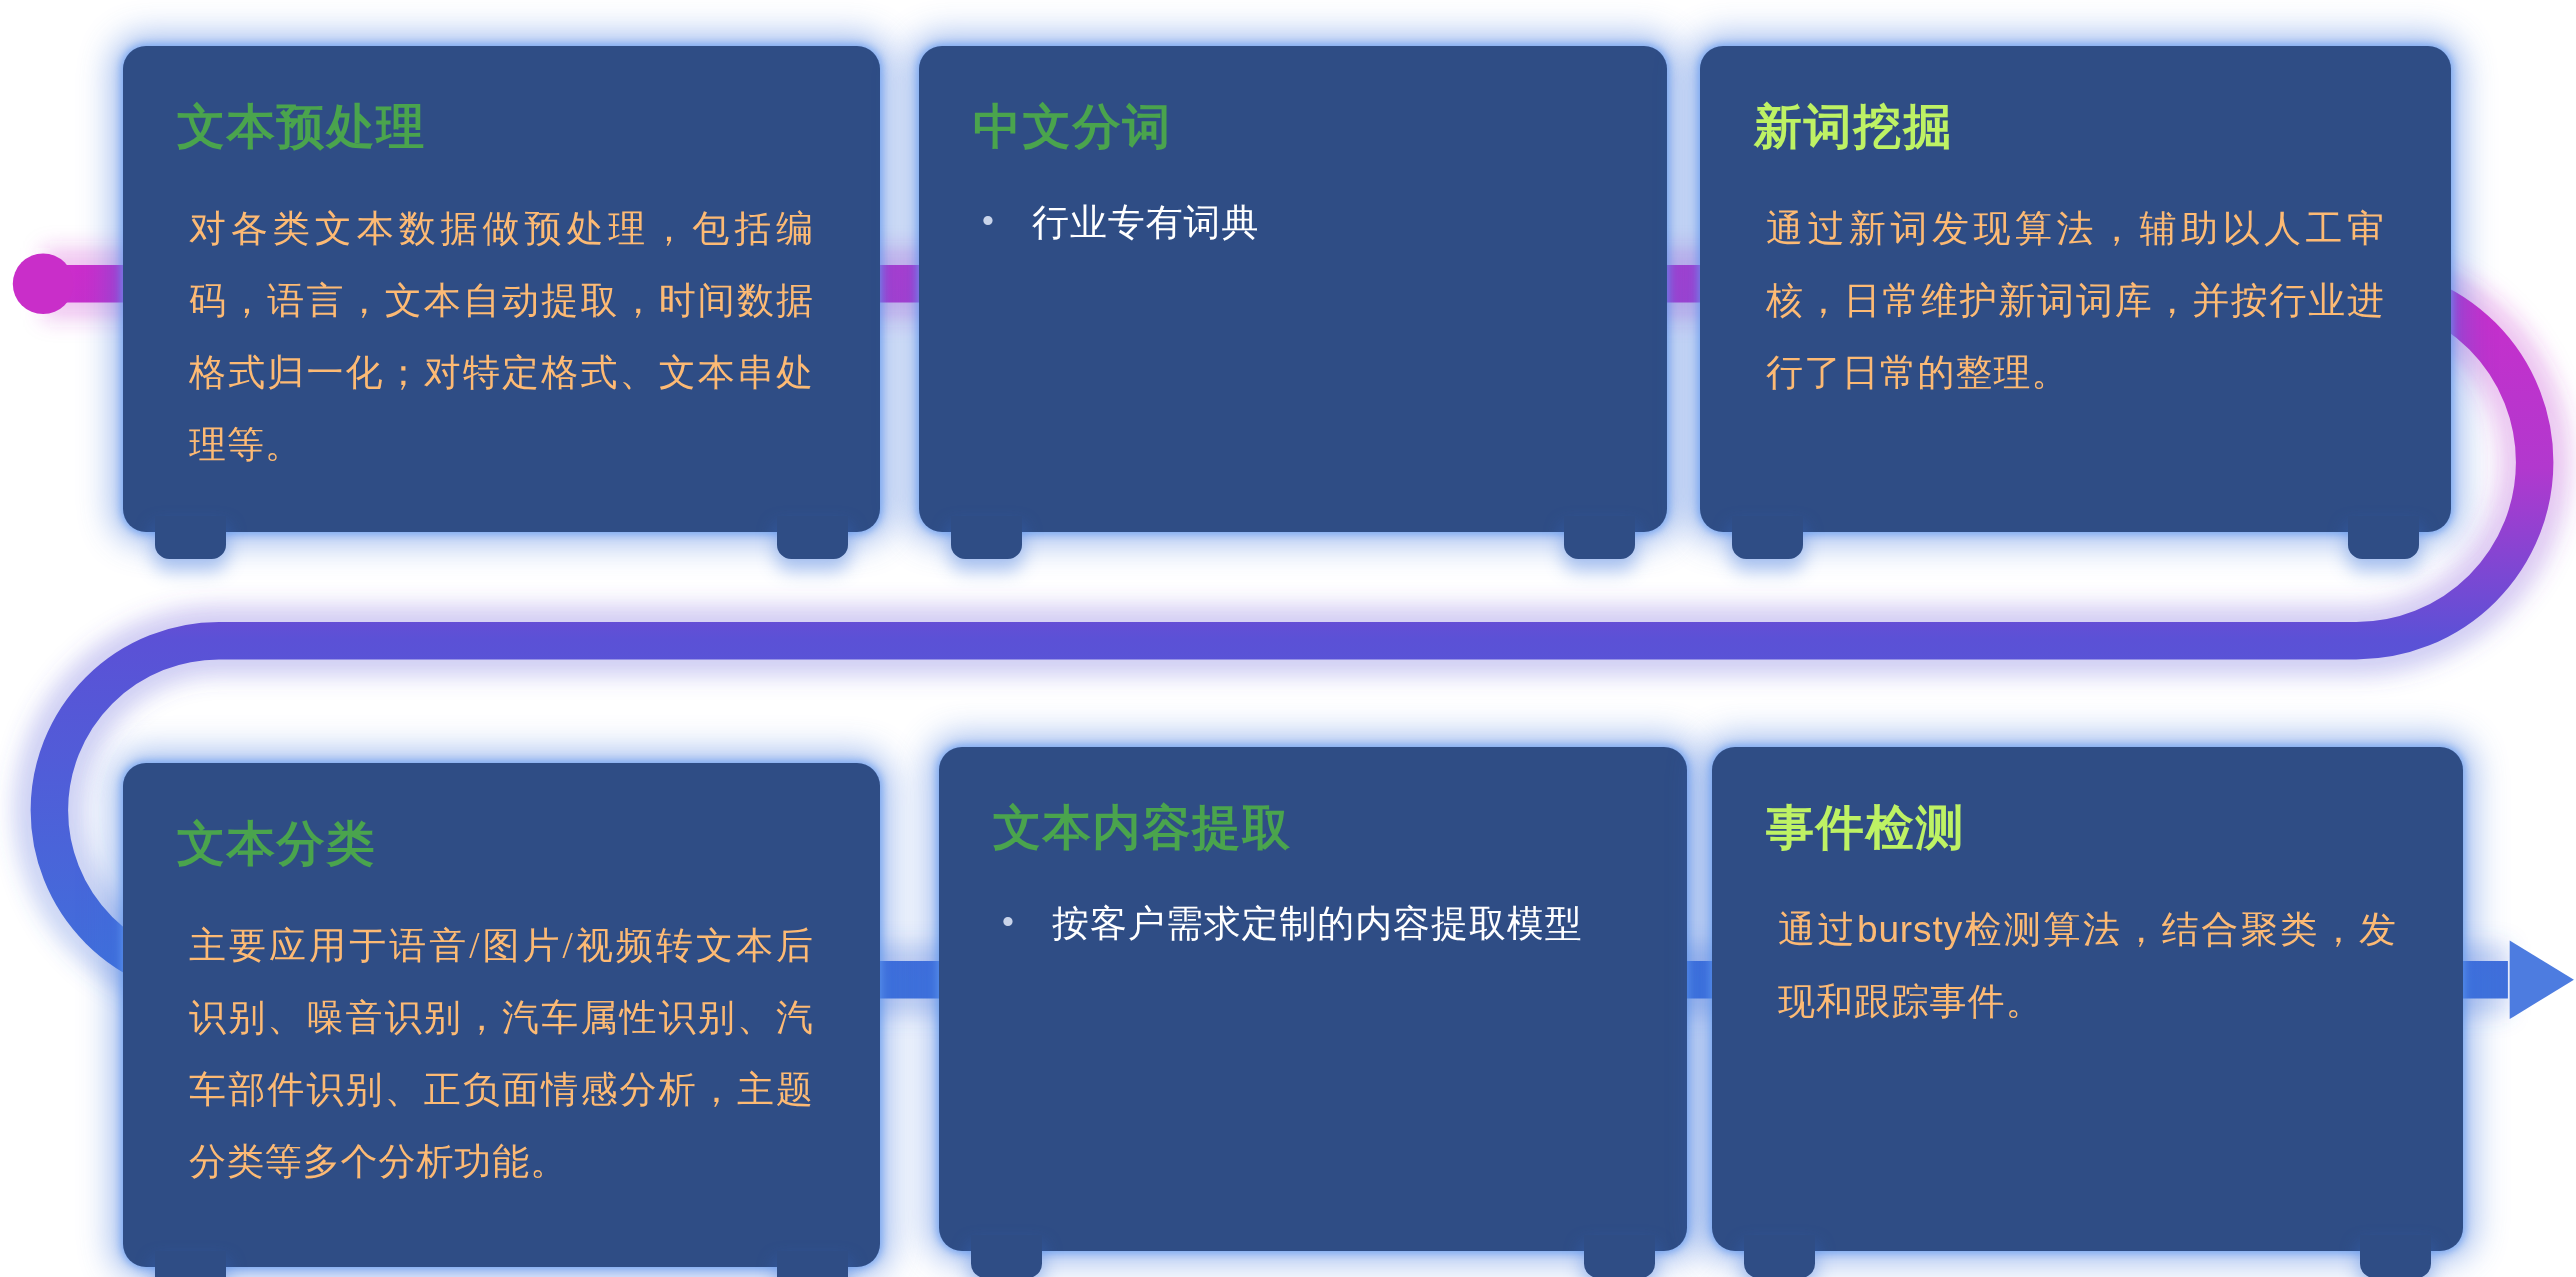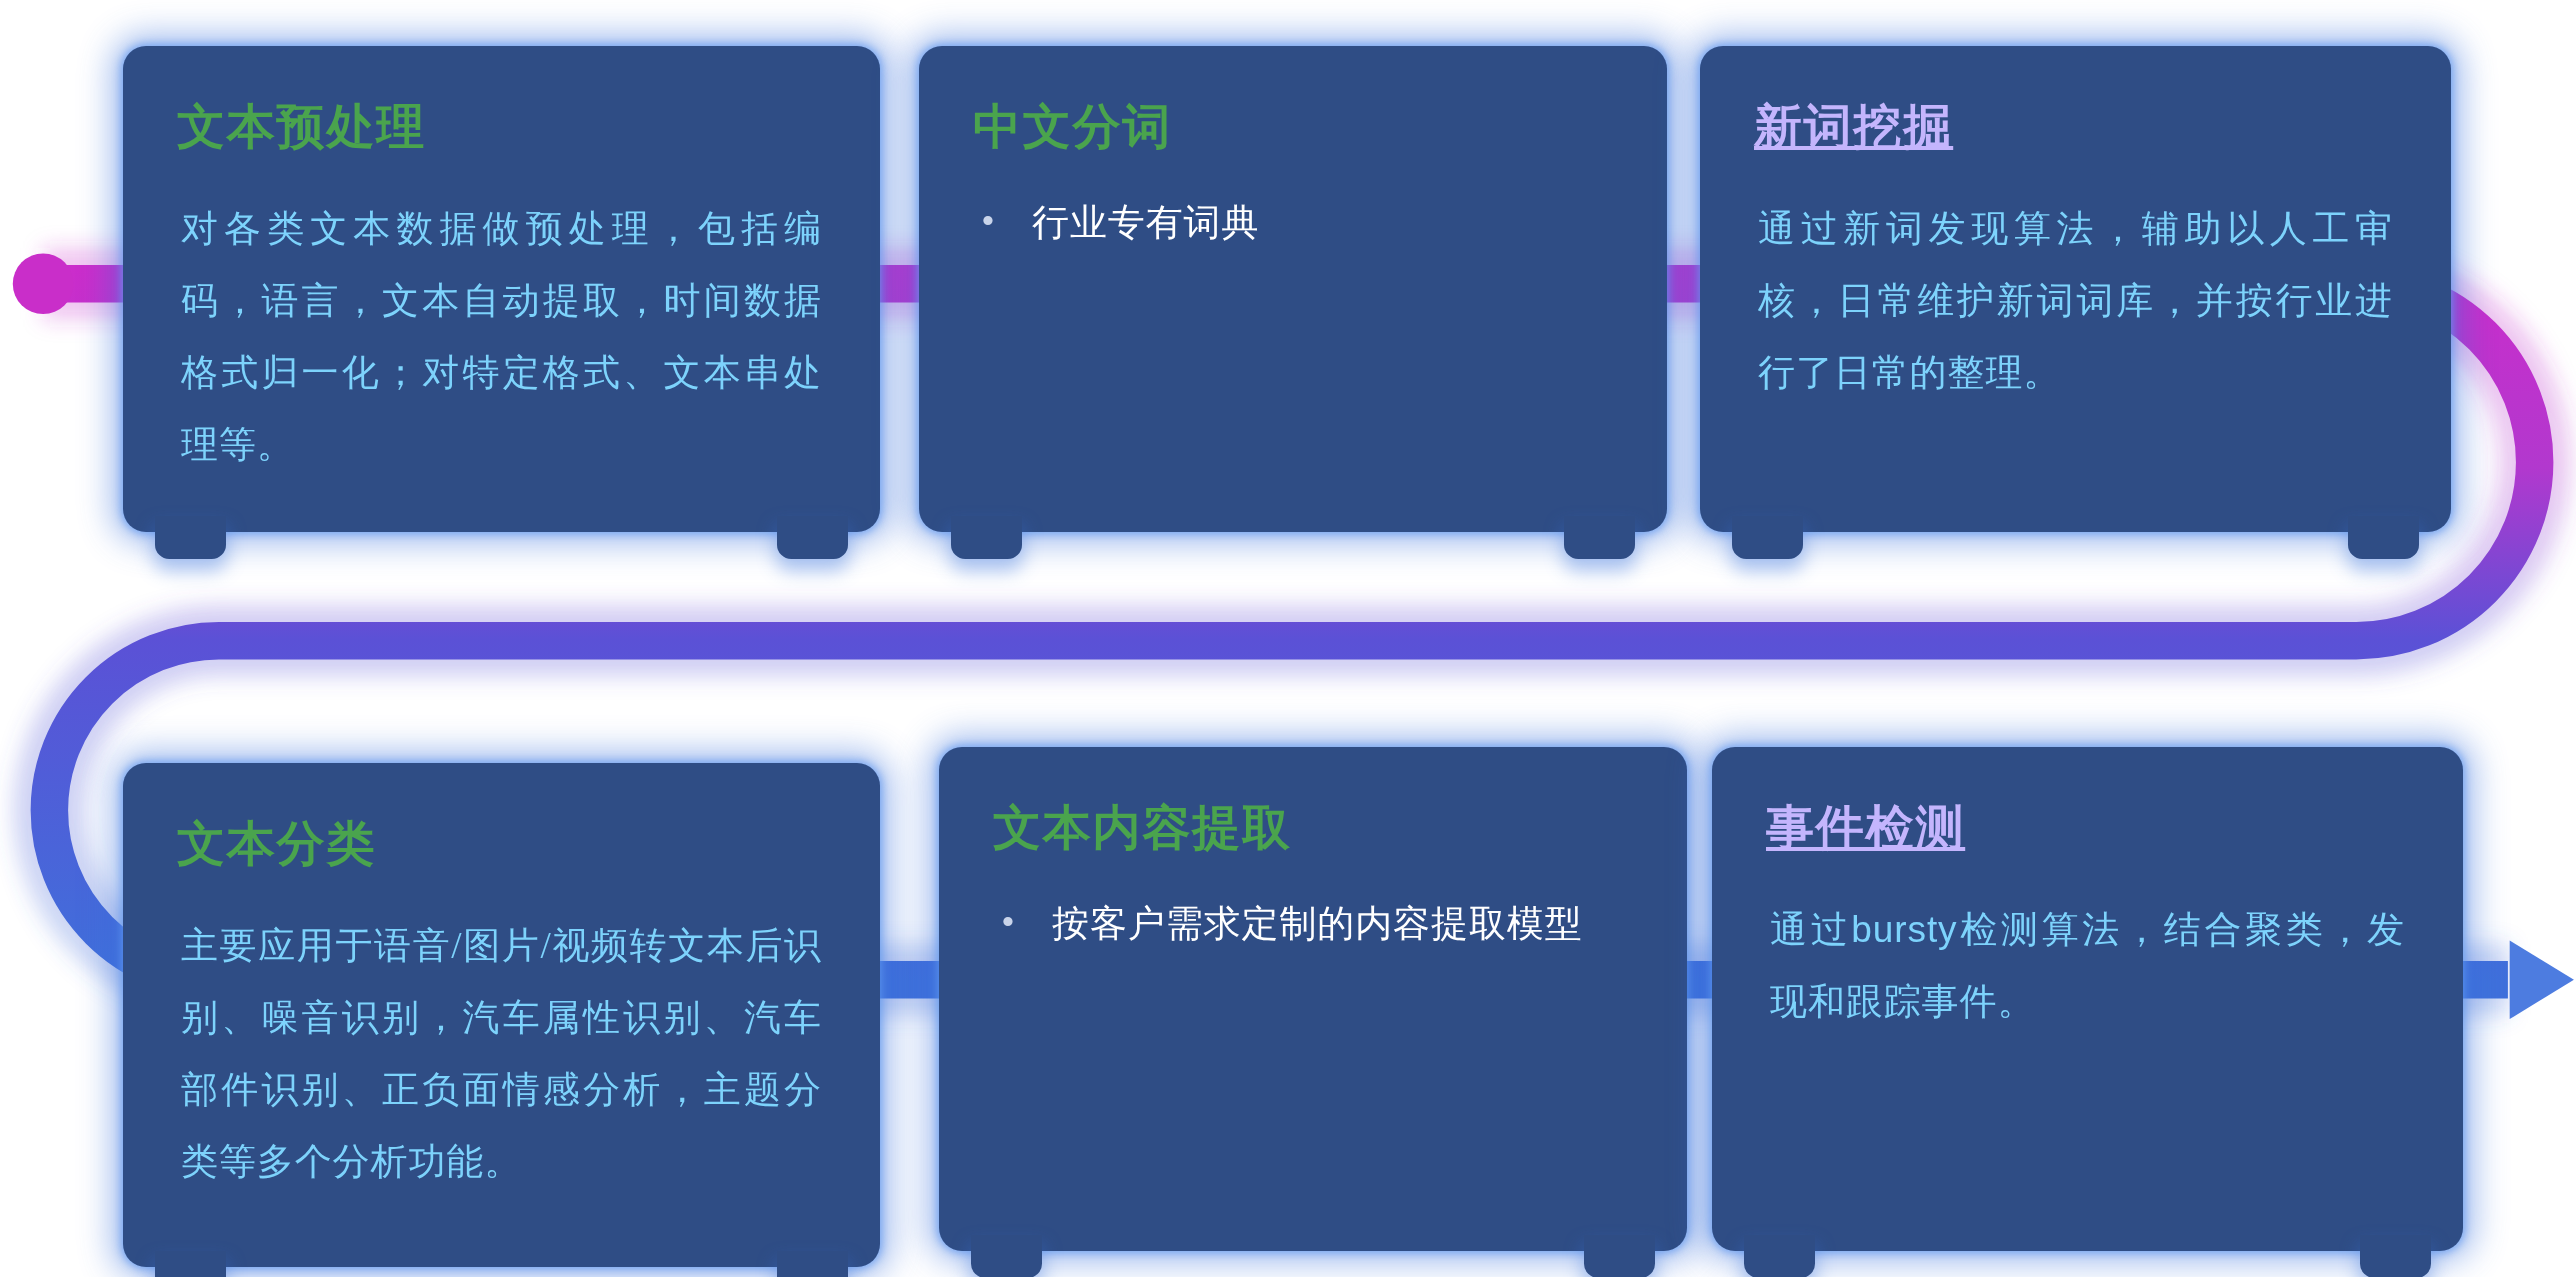--- a/index.html
+++ b/index.html
@@ -38,25 +38,25 @@
   .c6 { left: 1712px; top: 747px; width: 751px; height: 504px; }
 
   .card-title {
     margin: 0 0 37px 0;
     font-size: 48px;
     font-weight: 700;
     letter-spacing: 1.8px;
     line-height: 1.2;
   }
   .title-green  { color: #4aa44d; }
-  .title-yellow { color: #c4b5fd; text-decoration: underline; }
+  .title-yellow { color: #bef264; }
 
   .card-body {
-    margin: 4px;
-    color: #7dd3fc;
+    margin: 12px;
+    color: #fdba74;
     font-size: 37px;
     line-height: 1.95;
     letter-spacing: 0.9px;
     text-align: justify;
   }
   .card-bullets {
     margin: 0;
     padding: 0;
     list-style: none;
   }

